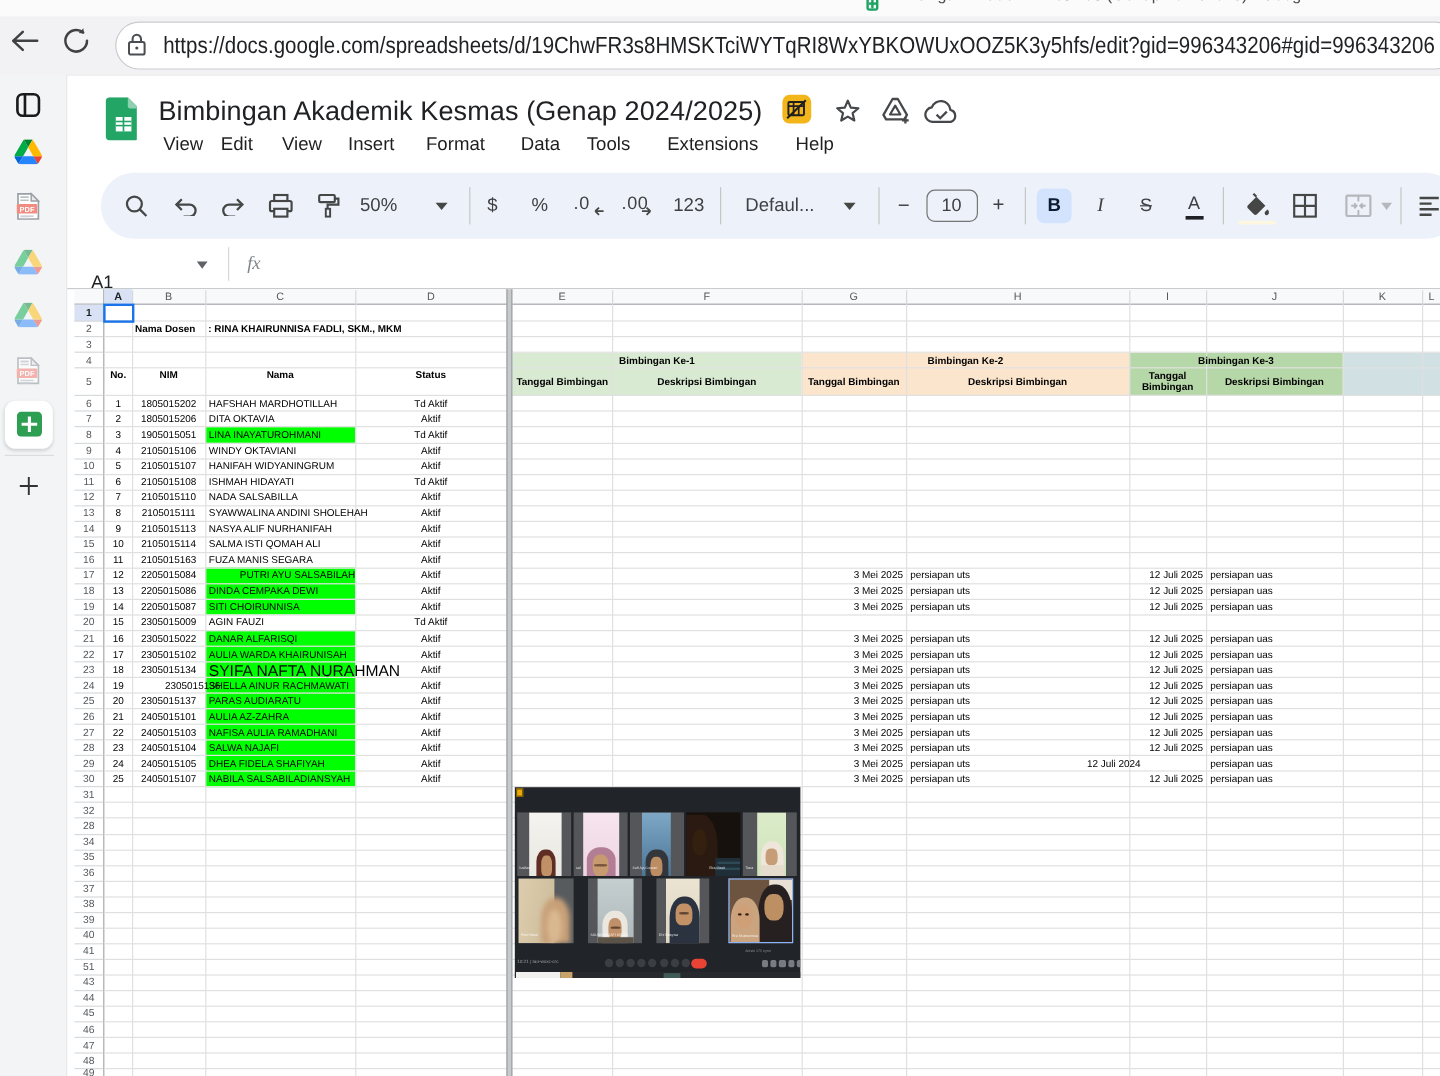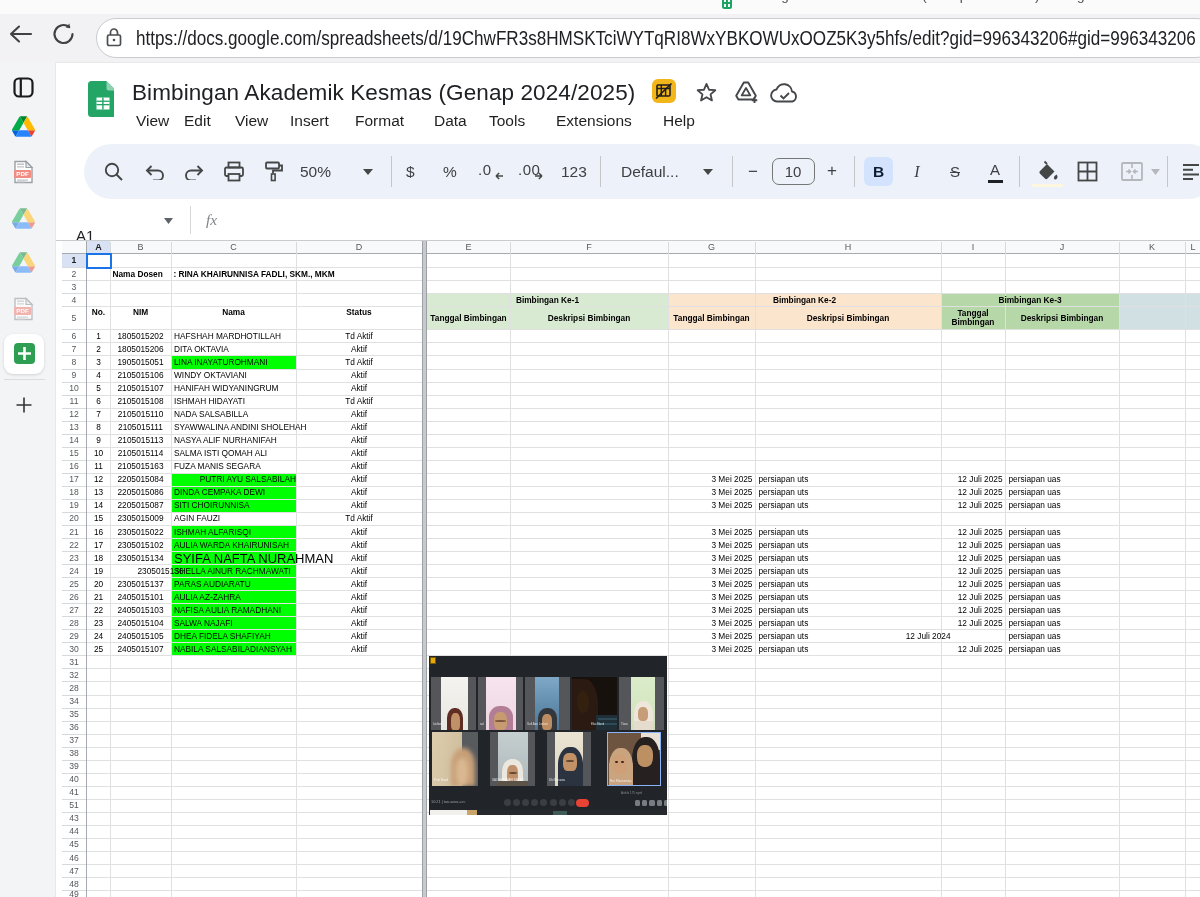--- a/index.html
+++ b/index.html
@@ -490,21 +490,21 @@
 <div style="position:absolute;left:668px;top:499.42000000000024px;width:87px;height:13.04000000000002px;font-size:8.3px;line-height:13.04000000000002px;white-space:nowrap;text-align:right;padding-right:2.5px;color:#000;">3 Mei 2025</div>
 <div style="position:absolute;left:755px;top:499.42000000000024px;width:186px;height:13.04000000000002px;font-size:8.3px;line-height:13.04000000000002px;white-space:nowrap;text-align:left;padding-left:3.5px;color:#000;">persiapan uts</div>
 <div style="position:absolute;left:941px;top:499.42000000000024px;width:64px;height:13.04000000000002px;font-size:8.3px;line-height:13.04000000000002px;white-space:nowrap;text-align:right;padding-right:2.5px;color:#000;">12 Juli 2025</div>
 <div style="position:absolute;left:1005px;top:499.42000000000024px;width:114px;height:13.04000000000002px;font-size:8.3px;line-height:13.04000000000002px;white-space:nowrap;text-align:left;padding-left:3.5px;color:#000;">persiapan uas</div>
 <div style="position:absolute;left:87px;top:512.4600000000003px;width:23px;height:13.039999999999964px;font-size:8.3px;line-height:13.039999999999964px;white-space:nowrap;text-align:center;color:#000;">15</div>
 <div style="position:absolute;left:110px;top:512.4600000000003px;width:61px;height:13.039999999999964px;font-size:8.3px;line-height:13.039999999999964px;white-space:nowrap;text-align:center;color:#000;">2305015009</div>
 <div style="position:absolute;left:171px;top:512.4600000000003px;width:125px;height:13.039999999999964px;font-size:8.3px;line-height:13.039999999999964px;white-space:nowrap;text-align:left;padding-left:3px;color:#000;">AGIN FAUZI</div>
 <div style="position:absolute;left:296px;top:512.4600000000003px;width:126px;height:13.039999999999964px;font-size:8.3px;line-height:13.039999999999964px;white-space:nowrap;text-align:center;color:#000;">Td Aktif</div>
 <div style="position:absolute;left:87px;top:525.5000000000002px;width:23px;height:13.039999999999964px;font-size:8.3px;line-height:13.039999999999964px;white-space:nowrap;text-align:center;color:#000;">16</div>
 <div style="position:absolute;left:110px;top:525.5000000000002px;width:61px;height:13.039999999999964px;font-size:8.3px;line-height:13.039999999999964px;white-space:nowrap;text-align:center;color:#000;">2305015022</div>
-<div style="position:absolute;left:171px;top:525.5000000000002px;width:125px;height:13.039999999999964px;font-size:8.3px;line-height:13.039999999999964px;white-space:nowrap;text-align:left;padding-left:3px;color:#000;">ISHMAH ALFARISQI</div>
+<div style="position:absolute;left:171px;top:525.5000000000002px;width:125px;height:13.039999999999964px;font-size:8.3px;line-height:13.039999999999964px;white-space:nowrap;text-align:left;padding-left:3px;color:#000;">DANAR ALFARISQI</div>
 <div style="position:absolute;left:296px;top:525.5000000000002px;width:126px;height:13.039999999999964px;font-size:8.3px;line-height:13.039999999999964px;white-space:nowrap;text-align:center;color:#000;">Aktif</div>
 <div style="position:absolute;left:668px;top:525.5000000000002px;width:87px;height:13.039999999999964px;font-size:8.3px;line-height:13.039999999999964px;white-space:nowrap;text-align:right;padding-right:2.5px;color:#000;">3 Mei 2025</div>
 <div style="position:absolute;left:755px;top:525.5000000000002px;width:186px;height:13.039999999999964px;font-size:8.3px;line-height:13.039999999999964px;white-space:nowrap;text-align:left;padding-left:3.5px;color:#000;">persiapan uts</div>
 <div style="position:absolute;left:941px;top:525.5000000000002px;width:64px;height:13.039999999999964px;font-size:8.3px;line-height:13.039999999999964px;white-space:nowrap;text-align:right;padding-right:2.5px;color:#000;">12 Juli 2025</div>
 <div style="position:absolute;left:1005px;top:525.5000000000002px;width:114px;height:13.039999999999964px;font-size:8.3px;line-height:13.039999999999964px;white-space:nowrap;text-align:left;padding-left:3.5px;color:#000;">persiapan uas</div>
 <div style="position:absolute;left:87px;top:538.5400000000002px;width:23px;height:13.039999999999964px;font-size:8.3px;line-height:13.039999999999964px;white-space:nowrap;text-align:center;color:#000;">17</div>
 <div style="position:absolute;left:110px;top:538.5400000000002px;width:61px;height:13.039999999999964px;font-size:8.3px;line-height:13.039999999999964px;white-space:nowrap;text-align:center;color:#000;">2305015102</div>
 <div style="position:absolute;left:171px;top:538.5400000000002px;width:125px;height:13.039999999999964px;font-size:8.3px;line-height:13.039999999999964px;white-space:nowrap;text-align:left;padding-left:3px;color:#000;">AULIA WARDA KHAIRUNISAH</div>
 <div style="position:absolute;left:296px;top:538.5400000000002px;width:126px;height:13.039999999999964px;font-size:8.3px;line-height:13.039999999999964px;white-space:nowrap;text-align:center;color:#000;">Aktif</div>
 <div style="position:absolute;left:668px;top:538.5400000000002px;width:87px;height:13.039999999999964px;font-size:8.3px;line-height:13.039999999999964px;white-space:nowrap;text-align:right;padding-right:2.5px;color:#000;">3 Mei 2025</div>

